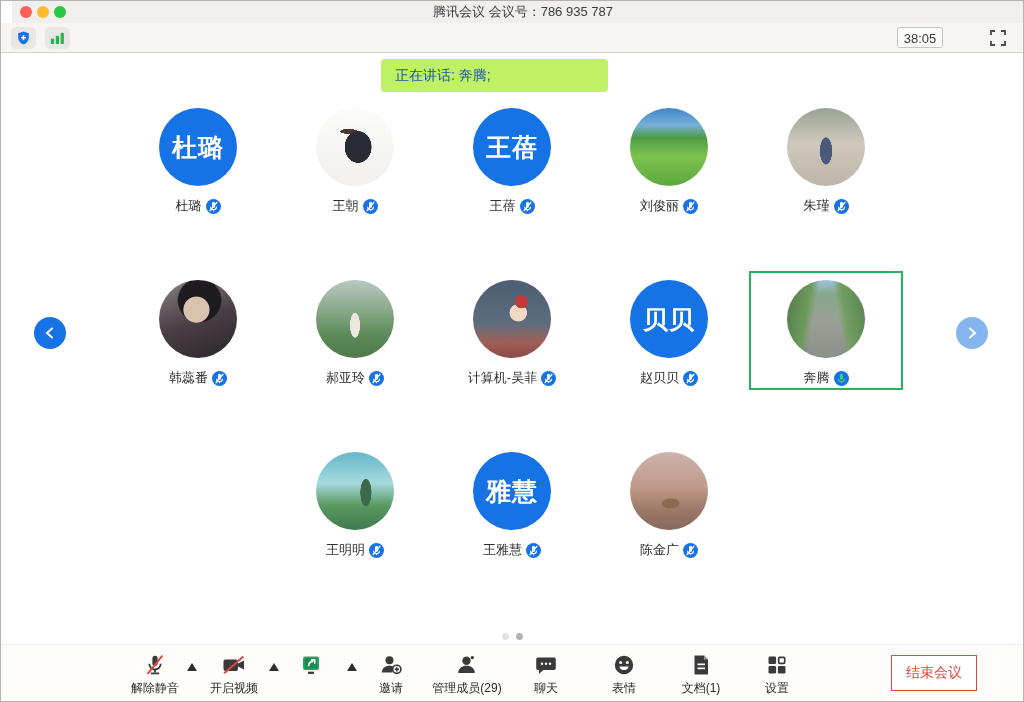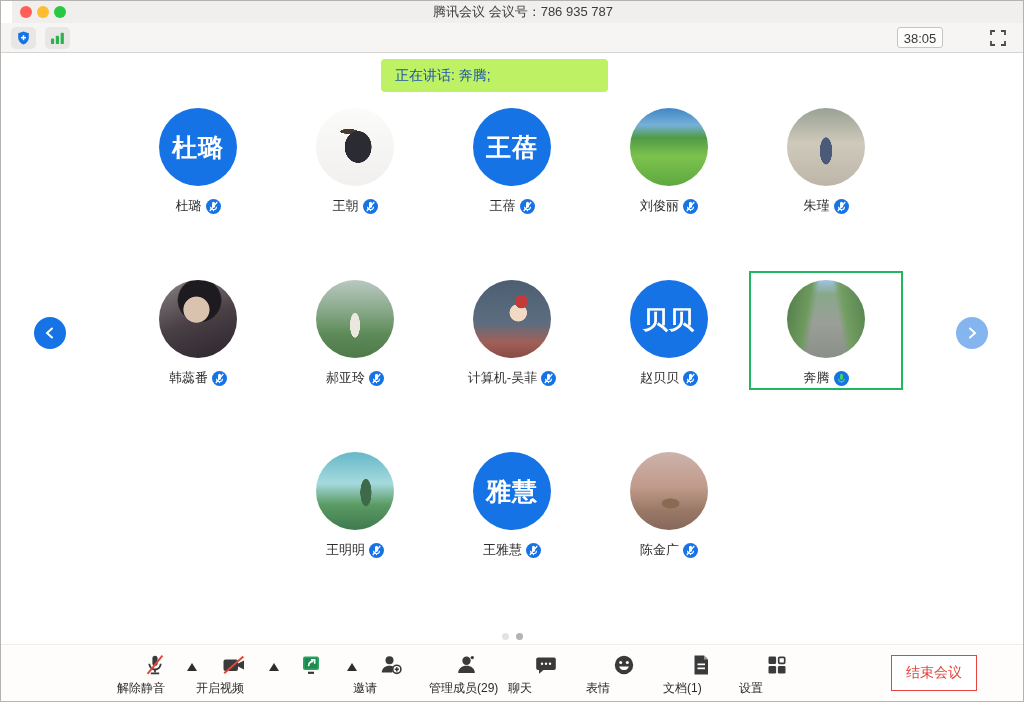--- a/index.html
+++ b/index.html
@@ -72,21 +72,21 @@
        align-items:center;justify-content:center;cursor:pointer;}
   .nav.left{left:33px;background:#1673e6;}
   .nav.right{right:35px;background:#85b5ef;}
   .nav svg{display:block;}
   .dots{position:absolute;left:0;width:100%;top:632px;display:flex;justify-content:center;gap:7px;}
   .dot{width:7px;height:7px;border-radius:50%;background:#e3e3e3;}
   .dot.on{background:#b3b3b3;}
   
   .toolbar{position:absolute;left:0;bottom:0;width:100%;height:56px;background:#fefdfc;
            border-top:1px solid #f0eeec;}
-  .tool{position:absolute;top:6px;width:76px;display:flex;flex-direction:column;
+  .tool{position:absolute;top:6px;width:76px;display:flex;flex-direction:column;align-items:center;
         cursor:pointer;}
   .tool .ic{height:26px;display:flex;align-items:flex-end;justify-content:center;}
   .tool .lbl{margin-top:3px;font-size:12px;color:#2a2a2a;white-space:nowrap;}
   .caret{position:absolute;top:18px;width:0;height:0;border-left:5px solid transparent;
          border-right:5px solid transparent;border-bottom:8px solid #2c2c2c;cursor:pointer;}
   .end-btn{position:absolute;right:46px;top:10px;width:84px;height:34px;background:#fff;
            border:1px solid #e5443c;border-radius:0;color:#e5443c;font-size:14px;
            display:flex;align-items:center;justify-content:center;cursor:pointer;}
   :root{--blue:#1673e6;--green:#22b75f;}
 </style>

